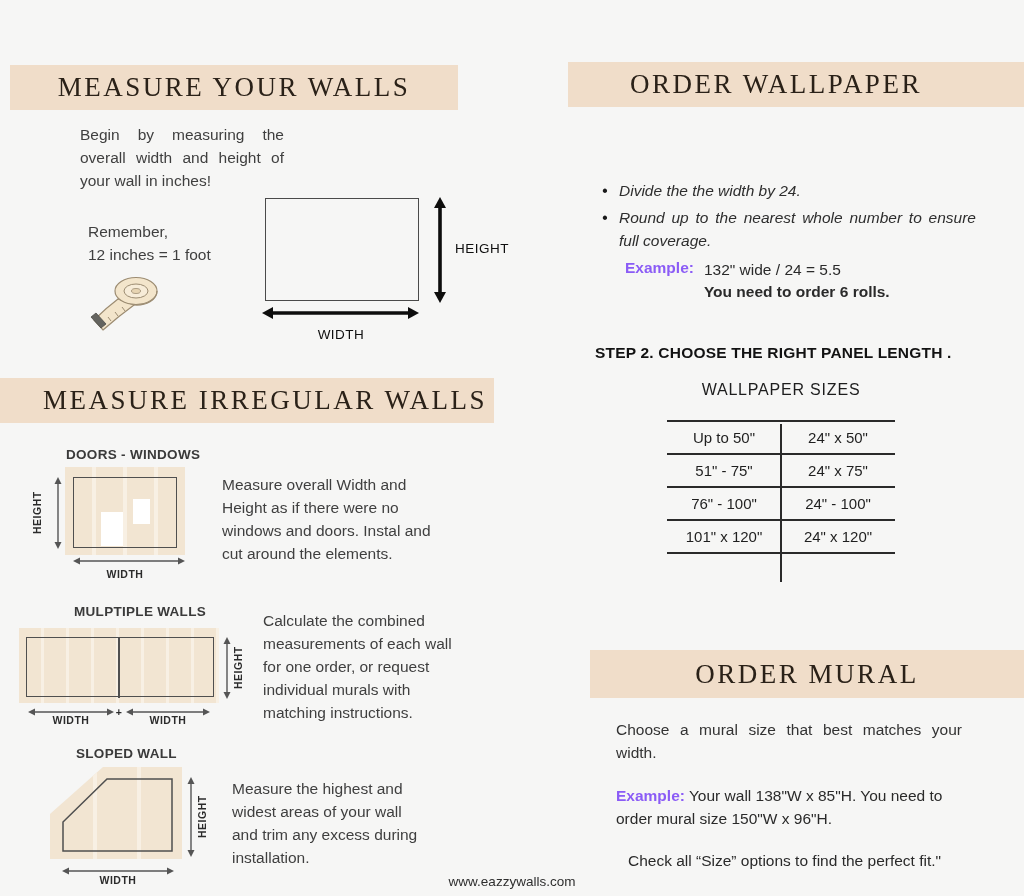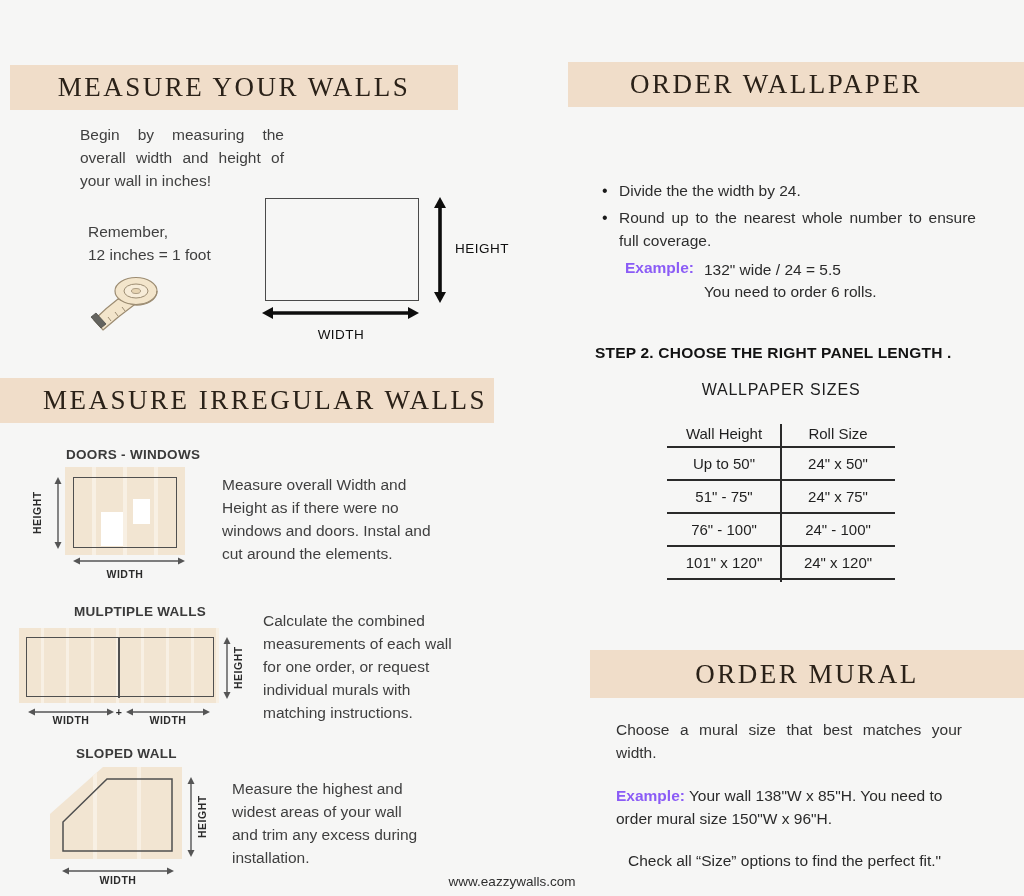--- a/index.html
+++ b/index.html
@@ -26,21 +26,21 @@
   .sm-label{font-size:10.5px;font-weight:bold;color:#2b2b2b;letter-spacing:.5px;text-align:center;}
   .vlabel{
     position:absolute;writing-mode:vertical-rl;transform:rotate(180deg);
     font-size:10.5px;font-weight:bold;color:#2b2b2b;letter-spacing:.5px;
     display:flex;align-items:center;justify-content:center;
   }
   .stripes-sm{background:repeating-linear-gradient(90deg,#f2e5d2 0 27px,#f8f0e4 27px 31px);}
   .stripes-md{background:repeating-linear-gradient(90deg,#f2e5d2 0 22px,#f8f0e4 22px 25px);}
   .outline-rect{position:absolute;border:1.5px solid #4f4f4f;}
   .white-block{position:absolute;background:#ffffff;}
-  .bullets{margin:0;padding:0;list-style:none;}
+  .bullets{margin:0;padding:0;list-style:none;font-style:italic;}
   .bullets li{position:relative;padding-left:17px;margin-bottom:4px;}
   .bullets li::before{content:"•";position:absolute;left:0;top:-1px;font-size:16px;color:#1a1a1a;}
   .example-row{display:flex;gap:10px;font-size:15.5px;color:#2a2a2a;}
   .example-label{font-weight:bold;color:#8b5cf6;white-space:nowrap;}
   .tbl{position:absolute;left:667px;top:420px;width:228px;}
   .tbl-row{display:flex;height:31px;border-top:2px solid #2a2a2a;}
   .tbl-head{display:flex;height:26px;}
   .tbl-cell{width:50%;display:flex;align-items:center;justify-content:center;
     font-size:15px;color:#1f1f1f;white-space:nowrap;}
   .tbl-vline{position:absolute;left:50%;top:4px;height:158px;width:2px;background:#2a2a2a;margin-left:-1px;}
@@ -190,33 +190,29 @@
 
   <ul class="abs bullets body-text justify" style="left:602px;top:180px;width:374px;color:#2e2e2e;">
     <li>Divide the the width by 24.</li>
     <li>Round up to the nearest whole number to ensure full coverage.</li>
   </ul>
 
   <div class="abs example-row" style="left:625px;top:259px;">
     <span class="example-label">Example:</span>
     <span style="line-height:1.45;">
       <span style="display:block;">132" wide / 24 = 5.5</span>
-      <span style="display:block;">You need to order 6 rolls.</span>
+      <span style="display:block;font-weight:bold;">You need to order 6 rolls.</span>
     </span>
   </div>
 
   <div class="abs step-heading" style="left:595px;top:344px;">STEP 2. CHOOSE THE RIGHT PANEL LENGTH .</div>
 
   <div class="tbl-title">WALLPAPER SIZES</div>
 
   <div class="tbl">
-    <div class="tbl-head">
-      <div class="tbl-cell">Wall Height</div>
-      <div class="tbl-cell">Roll Size</div>
-    </div>
     <div class="tbl-row">
       <div class="tbl-cell">Up to 50"</div>
       <div class="tbl-cell">24" x 50"</div>
     </div>
     <div class="tbl-row">
       <div class="tbl-cell">51" - 75"</div>
       <div class="tbl-cell">24" x 75"</div>
     </div>
     <div class="tbl-row">
       <div class="tbl-cell">76" - 100"</div>

